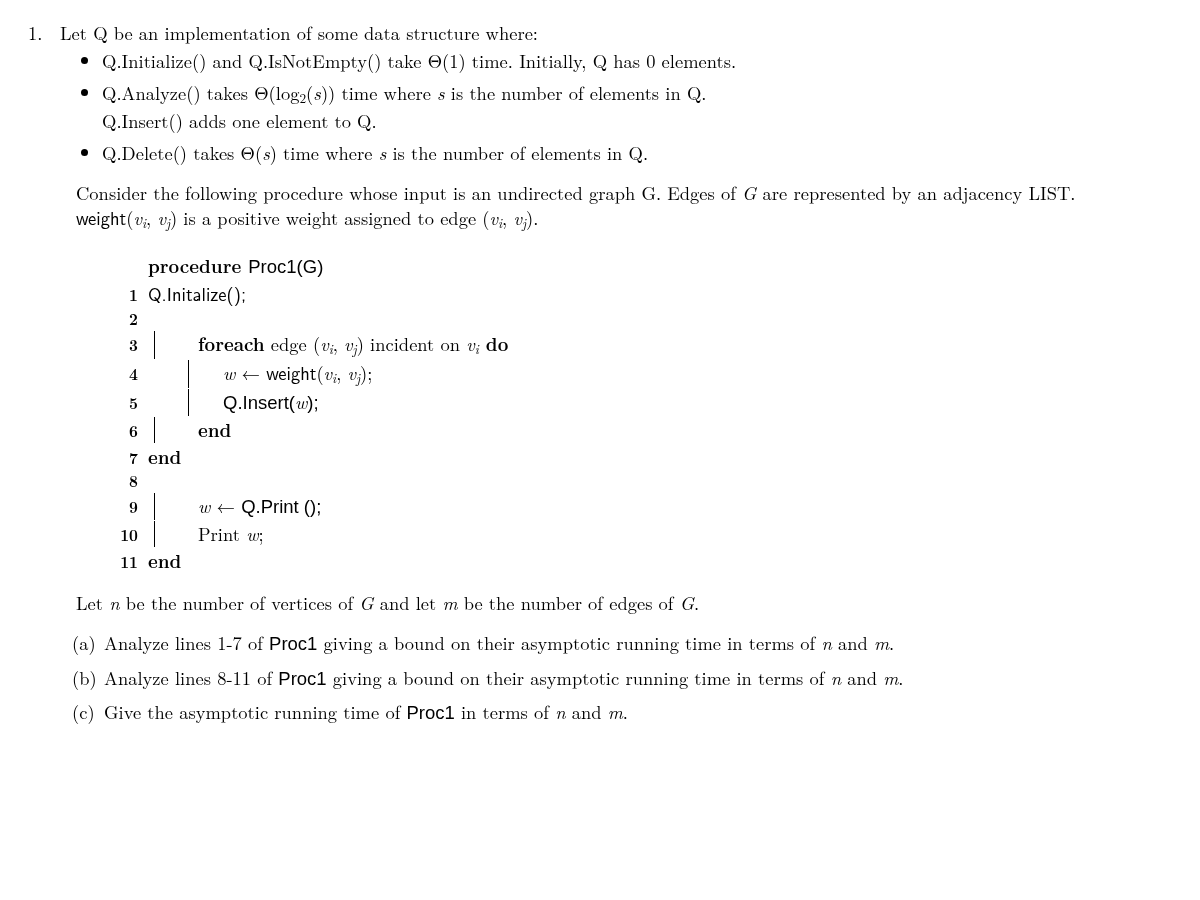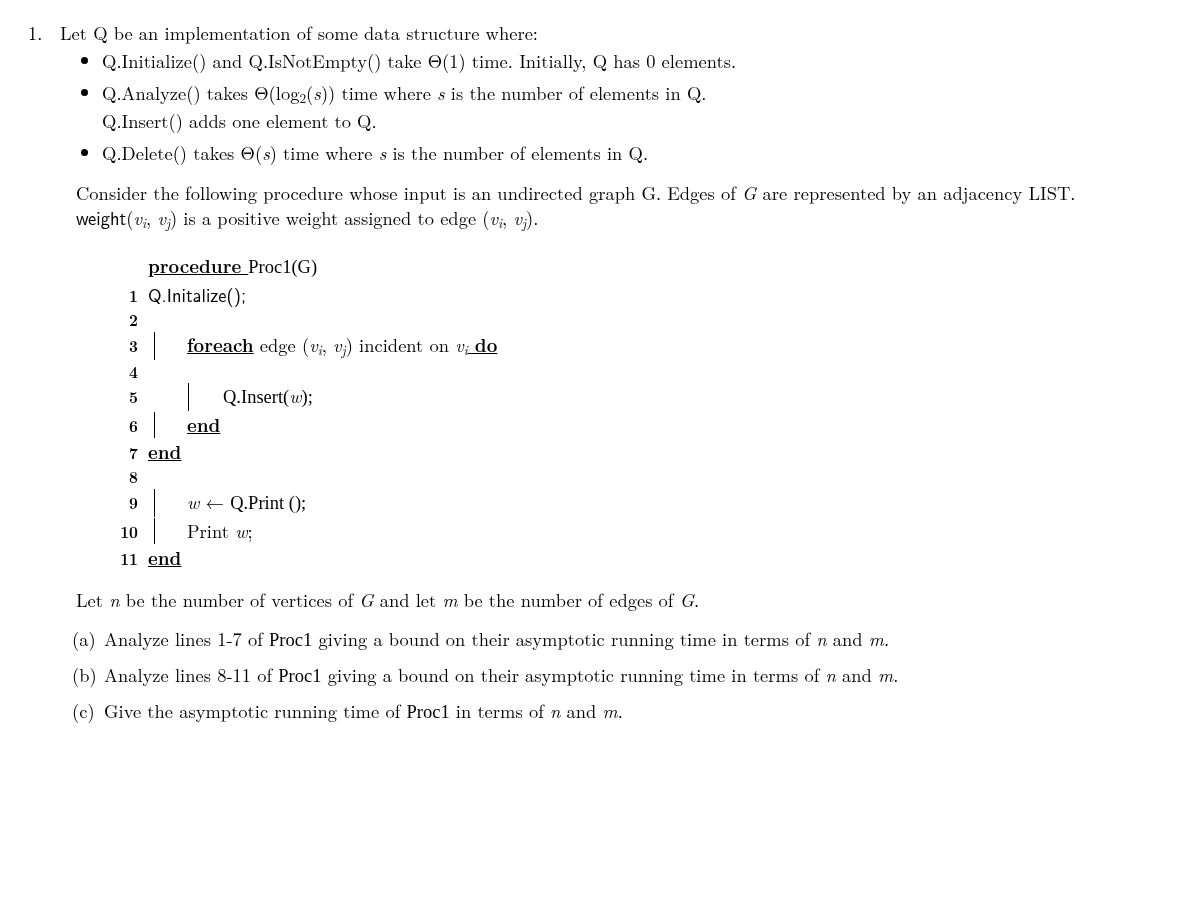--- a/index.html
+++ b/index.html
@@ -11,31 +11,31 @@
     margin: 0;
     padding: 20px 28px;
     width: 1144px;
   }
   .problem { display: flex; }
   .problem-num { width: 32px; flex-shrink: 0; }
   .problem-body { flex: 1; }
   ul.bullets { margin: 2px 0 8px 0; padding-left: 42px; }
   ul.bullets li { margin-bottom: 6px; }
   .sf { font-family: "Latin Modern Sans", "Computer Modern Sans", Helvetica, Arial, sans-serif; }
-  .tt { font-family: Liberation Serif, serif; }
+  .tt { font-family: Liberation Sans, sans-serif; }
   .it { font-style: italic; }
   .para { margin: 14px 16px; }
   .alg { margin: 20px 0 16px 50px; }
   .alg-row { display: flex; align-items: baseline; margin: 1px 0; }
   .lineno { width: 28px; text-align: right; margin-right: 10px; font-weight: bold; font-size: 15.5px; }
   .indent-0 { padding-left: 0; }
-  .indent-1 { padding-left: 32px; border-left: 1px solid #000; margin-left: 6px; }
+  .indent-1 { padding-left: 43px; border-left: 1px solid #000; margin-left: 6px; }
   .indent-2 { padding-left: 34px; border-left: 1px solid #000; margin-left: 40px; }
   .alg-content { display: inline-block; }
-  .bold { font-weight: bold; text-decoration: underline; }
+  .bold { font-weight: bold; }
   sub { font-size: 0.72em; vertical-align: -0.25em; font-style: italic; }
   .subparts { margin: 14px 0 0 12px; }
   .subpart { display: flex; margin-bottom: 8px; }
   .subpart-label { width: 32px; flex-shrink: 0; }
   .subpart-body { flex: 1; }
 </style>
 </head>
 <body>
 
 <div class="problem">
@@ -74,20 +74,23 @@
         <div class="lineno">2</div>
       </div>
       <div class="alg-row">
         <div class="lineno">3</div>
         <div class="alg-content indent-1">
           <span class="bold">foreach</span><span> edge (</span><span class="it">v</span><sub>i</sub><span>, </span><span class="it">v</span><sub>j</sub><span>) incident on </span><span class="it">v</span><sub>i</sub><span class="bold"> do</span>
         </div>
       </div>
       <div class="alg-row">
         <div class="lineno">4</div>
+        <div class="alg-content indent-2">
+          <span class="it">w</span><span> ← </span><span class="sf">weight</span><span>(</span><span class="it">v</span><sub>i</sub><span>, </span><span class="it">v</span><sub>j</sub><span>);</span>
+        </div>
       </div>
       <div class="alg-row">
         <div class="lineno">5</div>
         <div class="alg-content indent-2">
           <span class="tt">Q.Insert(</span><span class="it">w</span><span class="tt">);</span>
         </div>
       </div>
       <div class="alg-row">
         <div class="lineno">6</div>
         <div class="alg-content indent-1"><span class="bold">end</span></div>

